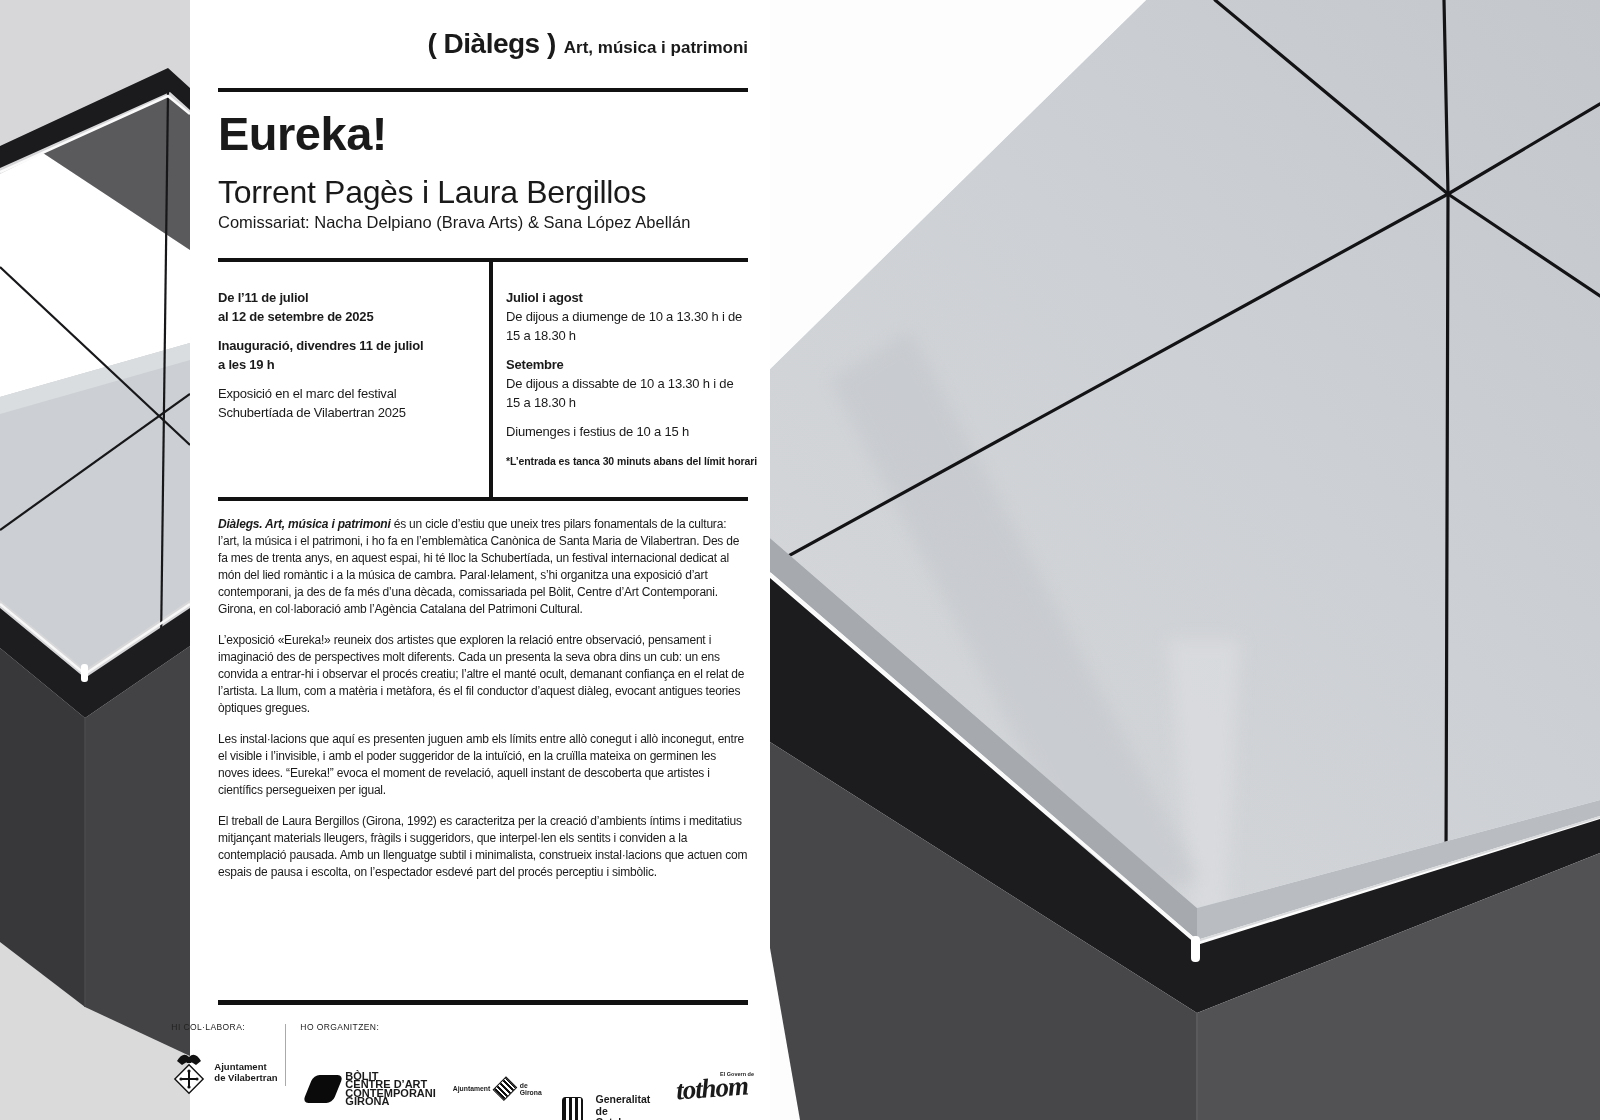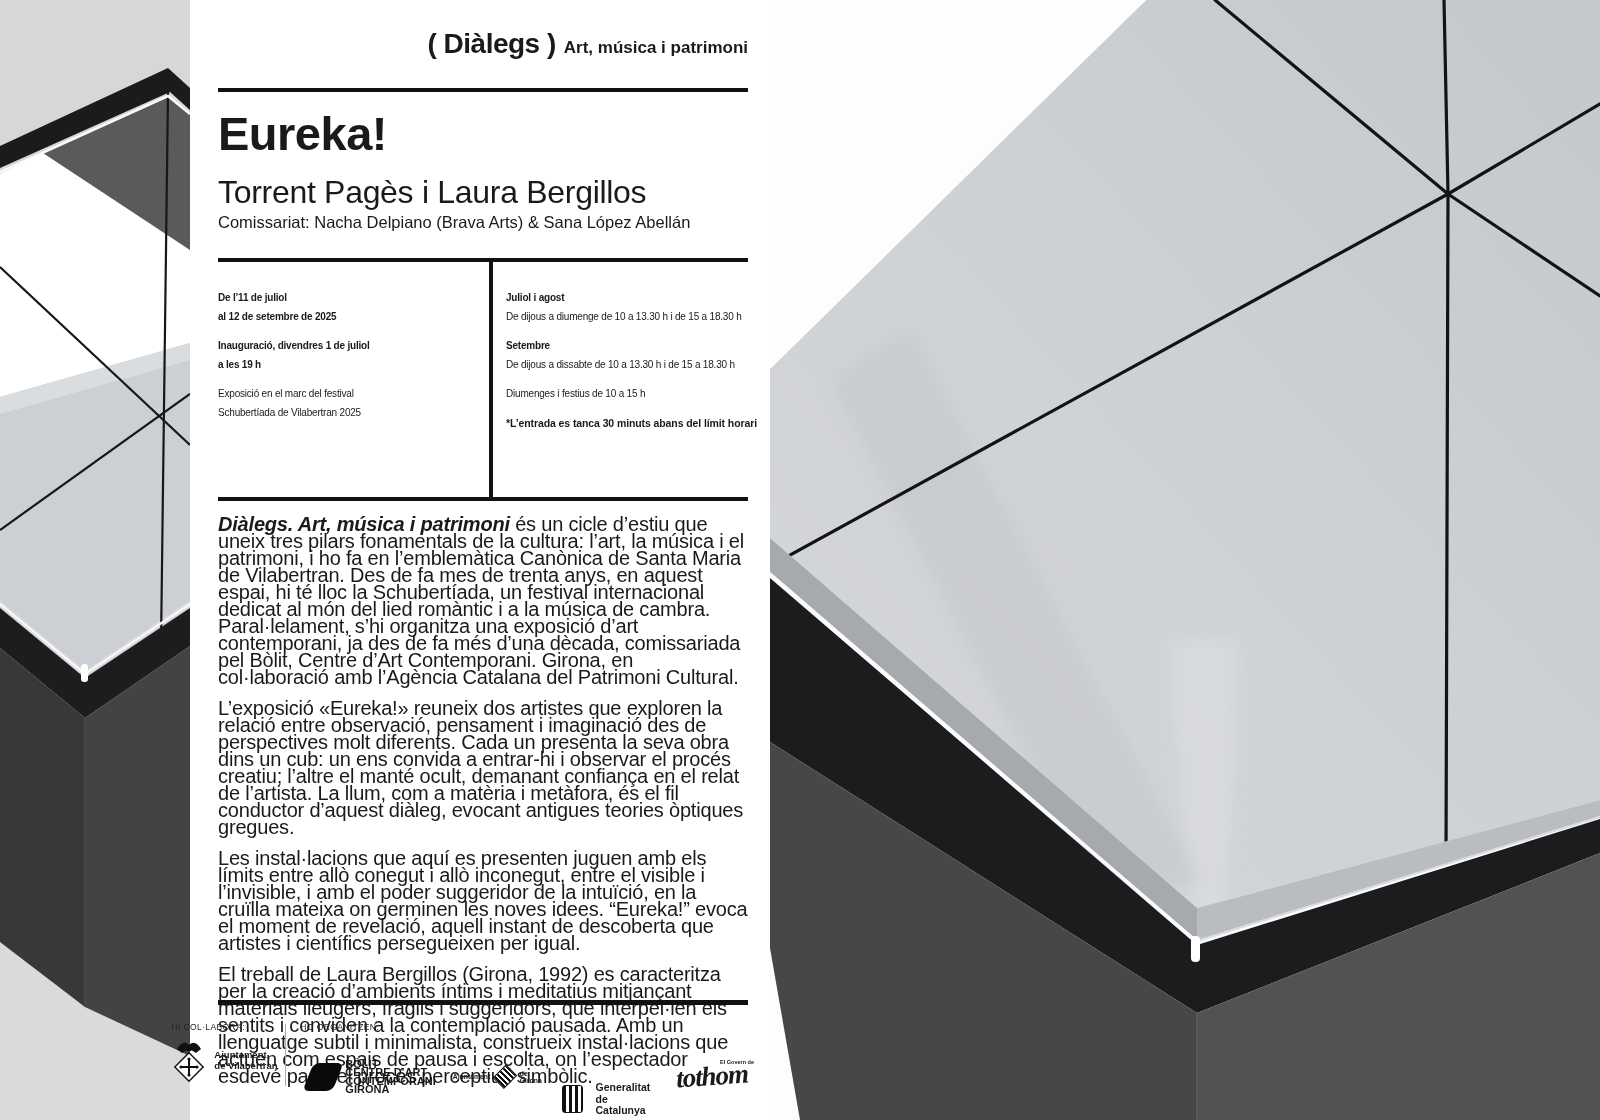--- a/index.html
+++ b/index.html
@@ -19,30 +19,30 @@
   .rule4{top:1000px;border-top-width:5px;}
   .title{top:106px;font-size:47px;font-weight:bold;letter-spacing:-0.5px;}
   .artists{top:174px;font-size:32px;font-weight:normal;letter-spacing:-0.3px;}
   .curators{top:213px;font-size:16.5px;}
 
   .schedule{top:262px;height:235px;}
   .sched-divider{position:absolute;left:271px;top:0;bottom:0;width:4px;background:#111;}
   .sched-cols{display:flex;padding-top:26px;}
   .sched-left{width:252px;}
   .sched-right{margin-left:48px;width:242px;}
-  .sched-item{font-size:10px;line-height:19px;margin-bottom:10px;letter-spacing:-0.2px;}
+  .sched-item{font-size:13px;line-height:19px;margin-bottom:10px;letter-spacing:-0.2px;}
   .b{font-weight:bold;}
   .sched-note{font-size:10.5px;margin-top:14px;white-space:nowrap;letter-spacing:-0.1px;}
 
-  .bodytext{top:516px;font-size:20px;line-height:17px;letter-spacing:-0.2px;}
+  .bodytext{top:516px;font-size:12px;line-height:17px;letter-spacing:-0.2px;}
   .bodytext p{margin:0 0 14px 0;}
   .lead{font-weight:bold;font-style:italic;}
 
   .footer{top:1022px;display:flex;align-items:flex-start;height:74px;}
-  .f-label{font-size:8.5px;letter-spacing:0.4px;color:#222;margin-bottom:5px;}
+  .f-label{font-size:8.5px;letter-spacing:0.4px;color:#222;margin-bottom:17px;}
   .f-left{width:108px;flex:0 0 auto;}
   .f-left-row{display:flex;align-items:center;gap:7px;}
   .f-name{font-size:9.5px;font-weight:bold;line-height:11px;}
   .f-divider{width:1px;background:#aaa;height:62px;margin:2px 14px 0 6px;flex:0 0 auto;}
   .f-right{flex:1;}
   .orgs{display:flex;align-items:center;gap:17px;margin-top:2px;}
   .bolit{display:flex;align-items:center;gap:7px;}
   .bolit-mark{width:30px;height:28px;background:#0a0a0a;border-radius:6px;transform:skewX(-22deg);margin-left:8px;}
   .bolit-text{font-size:11px;font-weight:bold;line-height:8.6px;letter-spacing:0;}
   .girona{display:flex;align-items:center;gap:3px;font-size:6.8px;font-weight:bold;}
@@ -103,21 +103,21 @@
 
     <div class="abs schedule">
       <div class="sched-divider"></div>
       <div class="sched-cols">
         <div class="sched-left">
           <div class="sched-item b">
             <div>De l’11 de juliol</div>
             <div>al 12 de setembre de 2025</div>
           </div>
           <div class="sched-item b">
-            <div>Inauguració, divendres 1 de juliol</div>
+            <div>Inauguració, divendres 11 de juliol</div>
             <div>a les 19 h</div>
           </div>
           <div class="sched-item">
             <div>Exposició en el marc del festival</div>
             <div>Schubertíada de Vilabertran 2025</div>
           </div>
         </div>
         <div class="sched-right">
           <div class="sched-item">
             <div class="b">Juliol i agost</div>

